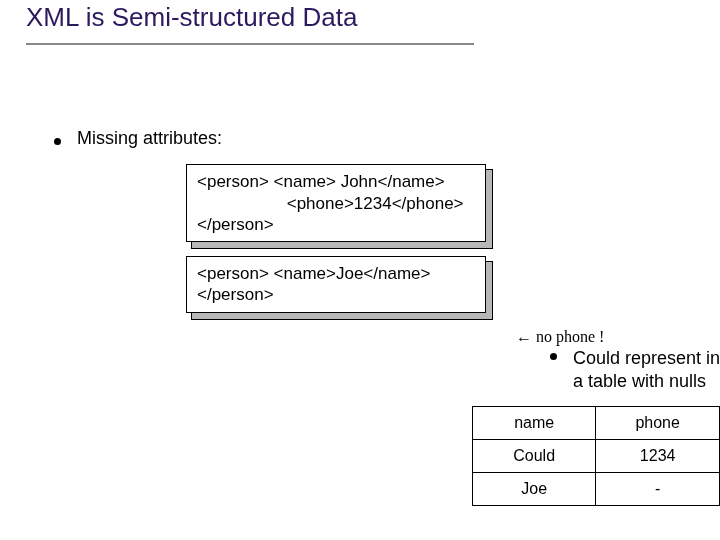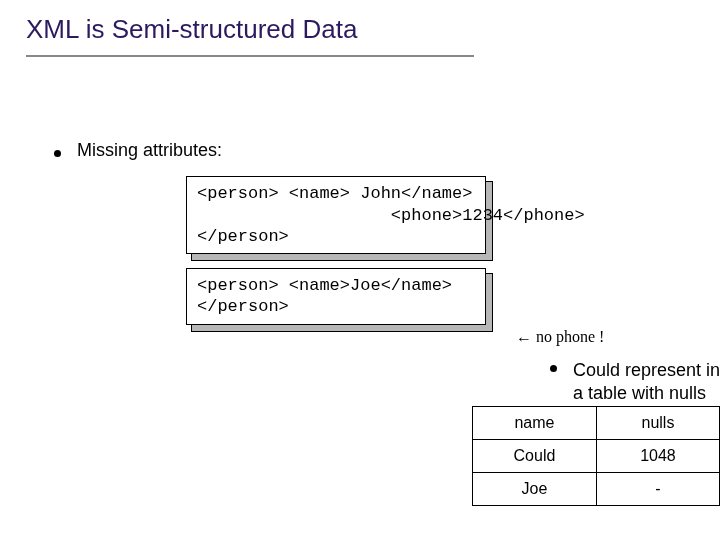--- a/index.html
+++ b/index.html
@@ -9,21 +9,21 @@
     height: 540px;
     background: #fff;
     font-family: Verdana, Arial, sans-serif;
     color: #000;
     position: relative;
     overflow: hidden;
   }
   .title {
     font-size: 26px;
     color: #2c1a5e;
-    padding: 14px 0 0 26px;
+    padding: 2px 0 0 26px;
     font-family: Verdana, Arial, sans-serif;
     font-weight: 400;
   }
   .title-underline {
     height: 2px;
     background: #888;
     margin: 10px 0 0 26px;
     width: 448px;
   }
   .bullet-row {
@@ -64,21 +64,21 @@
     width: 100%;
     height: 100%;
     background: #b7b7b7;
     border: 1px solid #000;
   }
   .codebox {
     position: relative;
     background: #fff;
     border: 1px solid #000;
     padding: 6px 10px 6px 10px;
-    font-family: Liberation Mono, monospace;
+    font-family: Liberation Sans, sans-serif;
     font-size: 17px;
     line-height: 1.25;
   }
   .annot {
     position: absolute;
     left: 516px;
     top: 328px;
     font-family: "Times New Roman", serif;
     font-size: 16px;
     white-space: nowrap;
@@ -140,25 +140,25 @@
   <div class="disc"></div>
   <div class="bullet-text" style="white-space:pre-line">Could represent in
 a table with nulls</div>
 </div>
 
 <div class="table-wrap">
   <table>
     <tbody>
         <tr>
       <th>name</th>
-      <th>nulls</th>
+      <th>phone</th>
     </tr>
     <tr>
       <td>Could</td>
-      <td>1048</td>
+      <td>1234</td>
     </tr>
     <tr>
       <td>Joe</td>
       <td>-</td>
     </tr>
   </tbody>
     </table>
 </div>
 
 </body></html>

